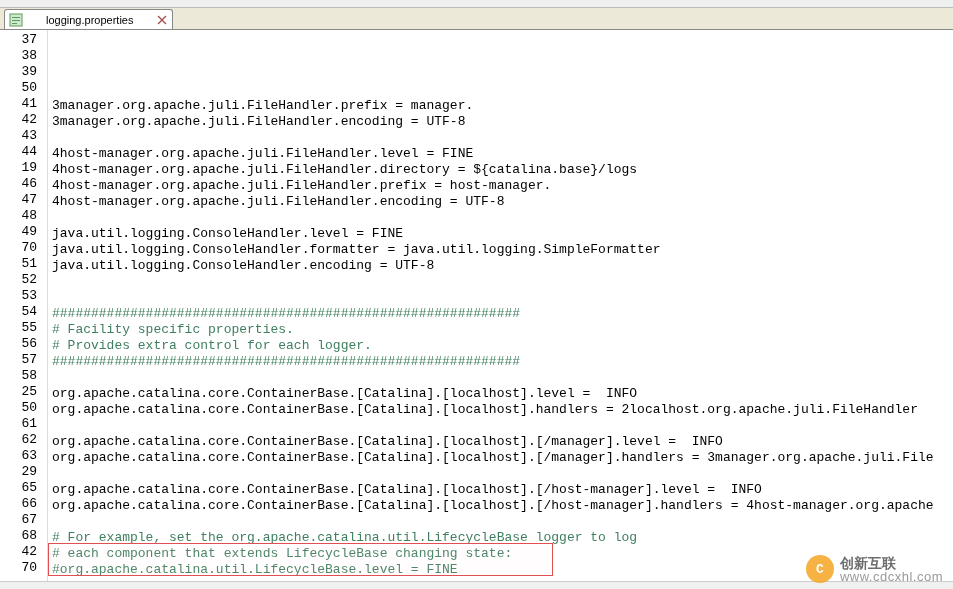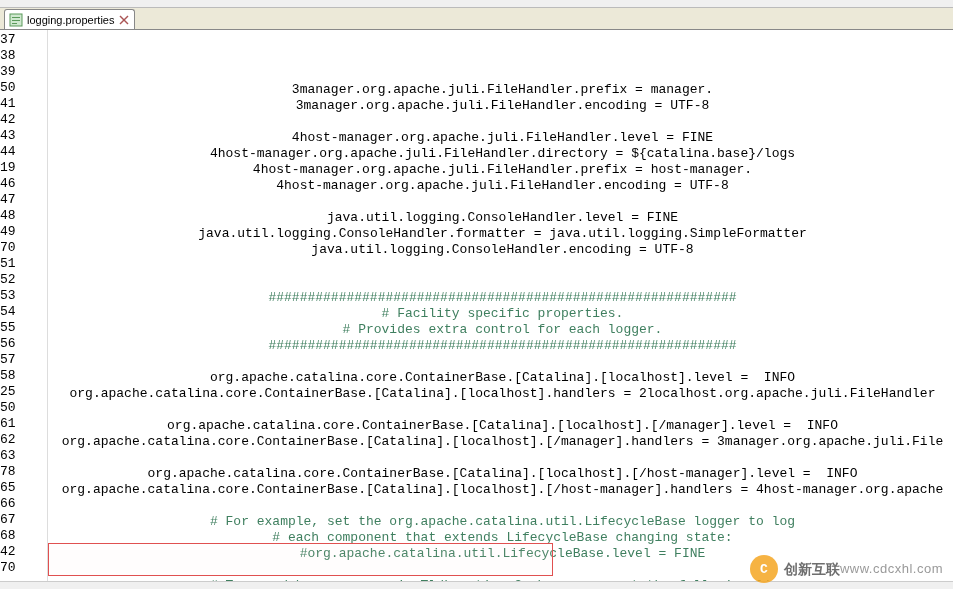--- a/index.html
+++ b/index.html
@@ -30,20 +30,21 @@
   align-items: center;
   background: #fff;
   border: 1px solid #888;
   border-bottom: none;
   padding: 2px 4px;
   font-family: Tahoma, sans-serif;
   font-size: 11px;
   height: 20px;
   border-top-left-radius: 3px;
   border-top-right-radius: 3px;
+  gap: 19px;
 }
 .tab-icon {
   width: 14px;
   height: 14px;
   margin-right: 4px;
   display: inline-flex;
   align-items: center;
   justify-content: center;
 }
 .close-icon {
@@ -57,38 +58,38 @@
 }
 .editor-wrap {
   display: flex;
   height: calc(100% - 30px - 8px);
   overflow: hidden;
 }
 .gutter {
   background: #fff;
   border-right: 1px solid #ddd;
   width: 48px;
+  text-align: right;
   padding-right: 10px;
   color: #888;
   font-size: 13px;
   line-height: 16px;
   padding-top: 2px;
   user-select: none;
 }
 .code-area {
   flex: 1;
   background: #fff;
   white-space: pre;
   font-size: 13px;
   line-height: 16px;
-  padding-top: 4px;
+  padding-top: 20px;
   padding-left: 4px;
   overflow-x: hidden;
   position: relative;
-  text-align: center;
 }
 .line { height: 16px; color: #000; }
 .hashline { color: #3F7F5F; }
 .red-box {
   position: absolute;
   left: 0px;
   width: 505px;
   height: 33px;
   border: 1px solid #e05050;
   background: rgba(255,230,230,0.08);
@@ -103,21 +104,21 @@
   gap: 6px;
   opacity: 0.85;
 }
 .wm-logo {
   width: 28px; height: 28px;
   border-radius: 50%;
   background: #f5a623;
   display: flex; align-items: center; justify-content: center;
   color: #fff; font-weight: bold;
 }
-.wm-text { display: flex; flex-direction: row; line-height: 1; font-family: sans-serif;}
+.wm-text { display: flex; flex-direction: column; line-height: 1; font-family: sans-serif;}
 .wm-cn { font-size: 14px; color: #555; font-weight: bold;}
 .wm-en { font-size: 13px; color: #888; letter-spacing: 0.5px;}
 .scrollbar-h {
   position: absolute;
   bottom: 0; left: 0;
   height: 8px; width: 100%;
   background: #f0f0f0;
   border-top: 1px solid #ccc;
 }
 </style>
@@ -168,21 +169,21 @@
       <div class="line">54</div>
       <div class="line">55</div>
       <div class="line">56</div>
       <div class="line">57</div>
       <div class="line">58</div>
       <div class="line">25</div>
       <div class="line">50</div>
       <div class="line">61</div>
       <div class="line">62</div>
       <div class="line">63</div>
-      <div class="line">78</div>
+      <div class="line">29</div>
       <div class="line">65</div>
       <div class="line">66</div>
       <div class="line">67</div>
       <div class="line">68</div>
       <div class="line">42</div>
       <div class="line">70</div>
     </div>
   <div class="code-area" id="code">
     <div class="red-box" id="redbox" style="top: 513px;"></div>
   <div class="line">3manager.org.apache.juli.FileHandler.prefix = manager.</div><div class="line">3manager.org.apache.juli.FileHandler.encoding = UTF-8</div><div class="line"></div><div class="line">4host-manager.org.apache.juli.FileHandler.level = FINE</div><div class="line">4host-manager.org.apache.juli.FileHandler.directory = ${catalina.base}/logs</div><div class="line">4host-manager.org.apache.juli.FileHandler.prefix = host-manager.</div><div class="line">4host-manager.org.apache.juli.FileHandler.encoding = UTF-8</div><div class="line"></div><div class="line">java.util.logging.ConsoleHandler.level = FINE</div><div class="line">java.util.logging.ConsoleHandler.formatter = java.util.logging.SimpleFormatter</div><div class="line">java.util.logging.ConsoleHandler.encoding = UTF-8</div><div class="line"></div><div class="line"></div><div class="line hashline">############################################################</div><div class="line hashline"># Facility specific properties.</div><div class="line hashline"># Provides extra control for each logger.</div><div class="line hashline">############################################################</div><div class="line"></div><div class="line">org.apache.catalina.core.ContainerBase.[Catalina].[localhost].level =  INFO</div><div class="line">org.apache.catalina.core.ContainerBase.[Catalina].[localhost].handlers = 2localhost.org.apache.juli.FileHandler</div><div class="line"></div><div class="line">org.apache.catalina.core.ContainerBase.[Catalina].[localhost].[/manager].level =  INFO</div><div class="line">org.apache.catalina.core.ContainerBase.[Catalina].[localhost].[/manager].handlers = 3manager.org.apache.juli.File</div><div class="line"></div><div class="line">org.apache.catalina.core.ContainerBase.[Catalina].[localhost].[/host-manager].level =  INFO</div><div class="line">org.apache.catalina.core.ContainerBase.[Catalina].[localhost].[/host-manager].handlers = 4host-manager.org.apache</div><div class="line"></div><div class="line hashline"># For example, set the org.apache.catalina.util.LifecycleBase logger to log</div><div class="line hashline"># each component that extends LifecycleBase changing state:</div><div class="line hashline">#org.apache.catalina.util.LifecycleBase.level = FINE</div><div class="line"></div><div class="line hashline"># To see debug messages in TldLocationsCache, uncomment the following line:</div></div>

